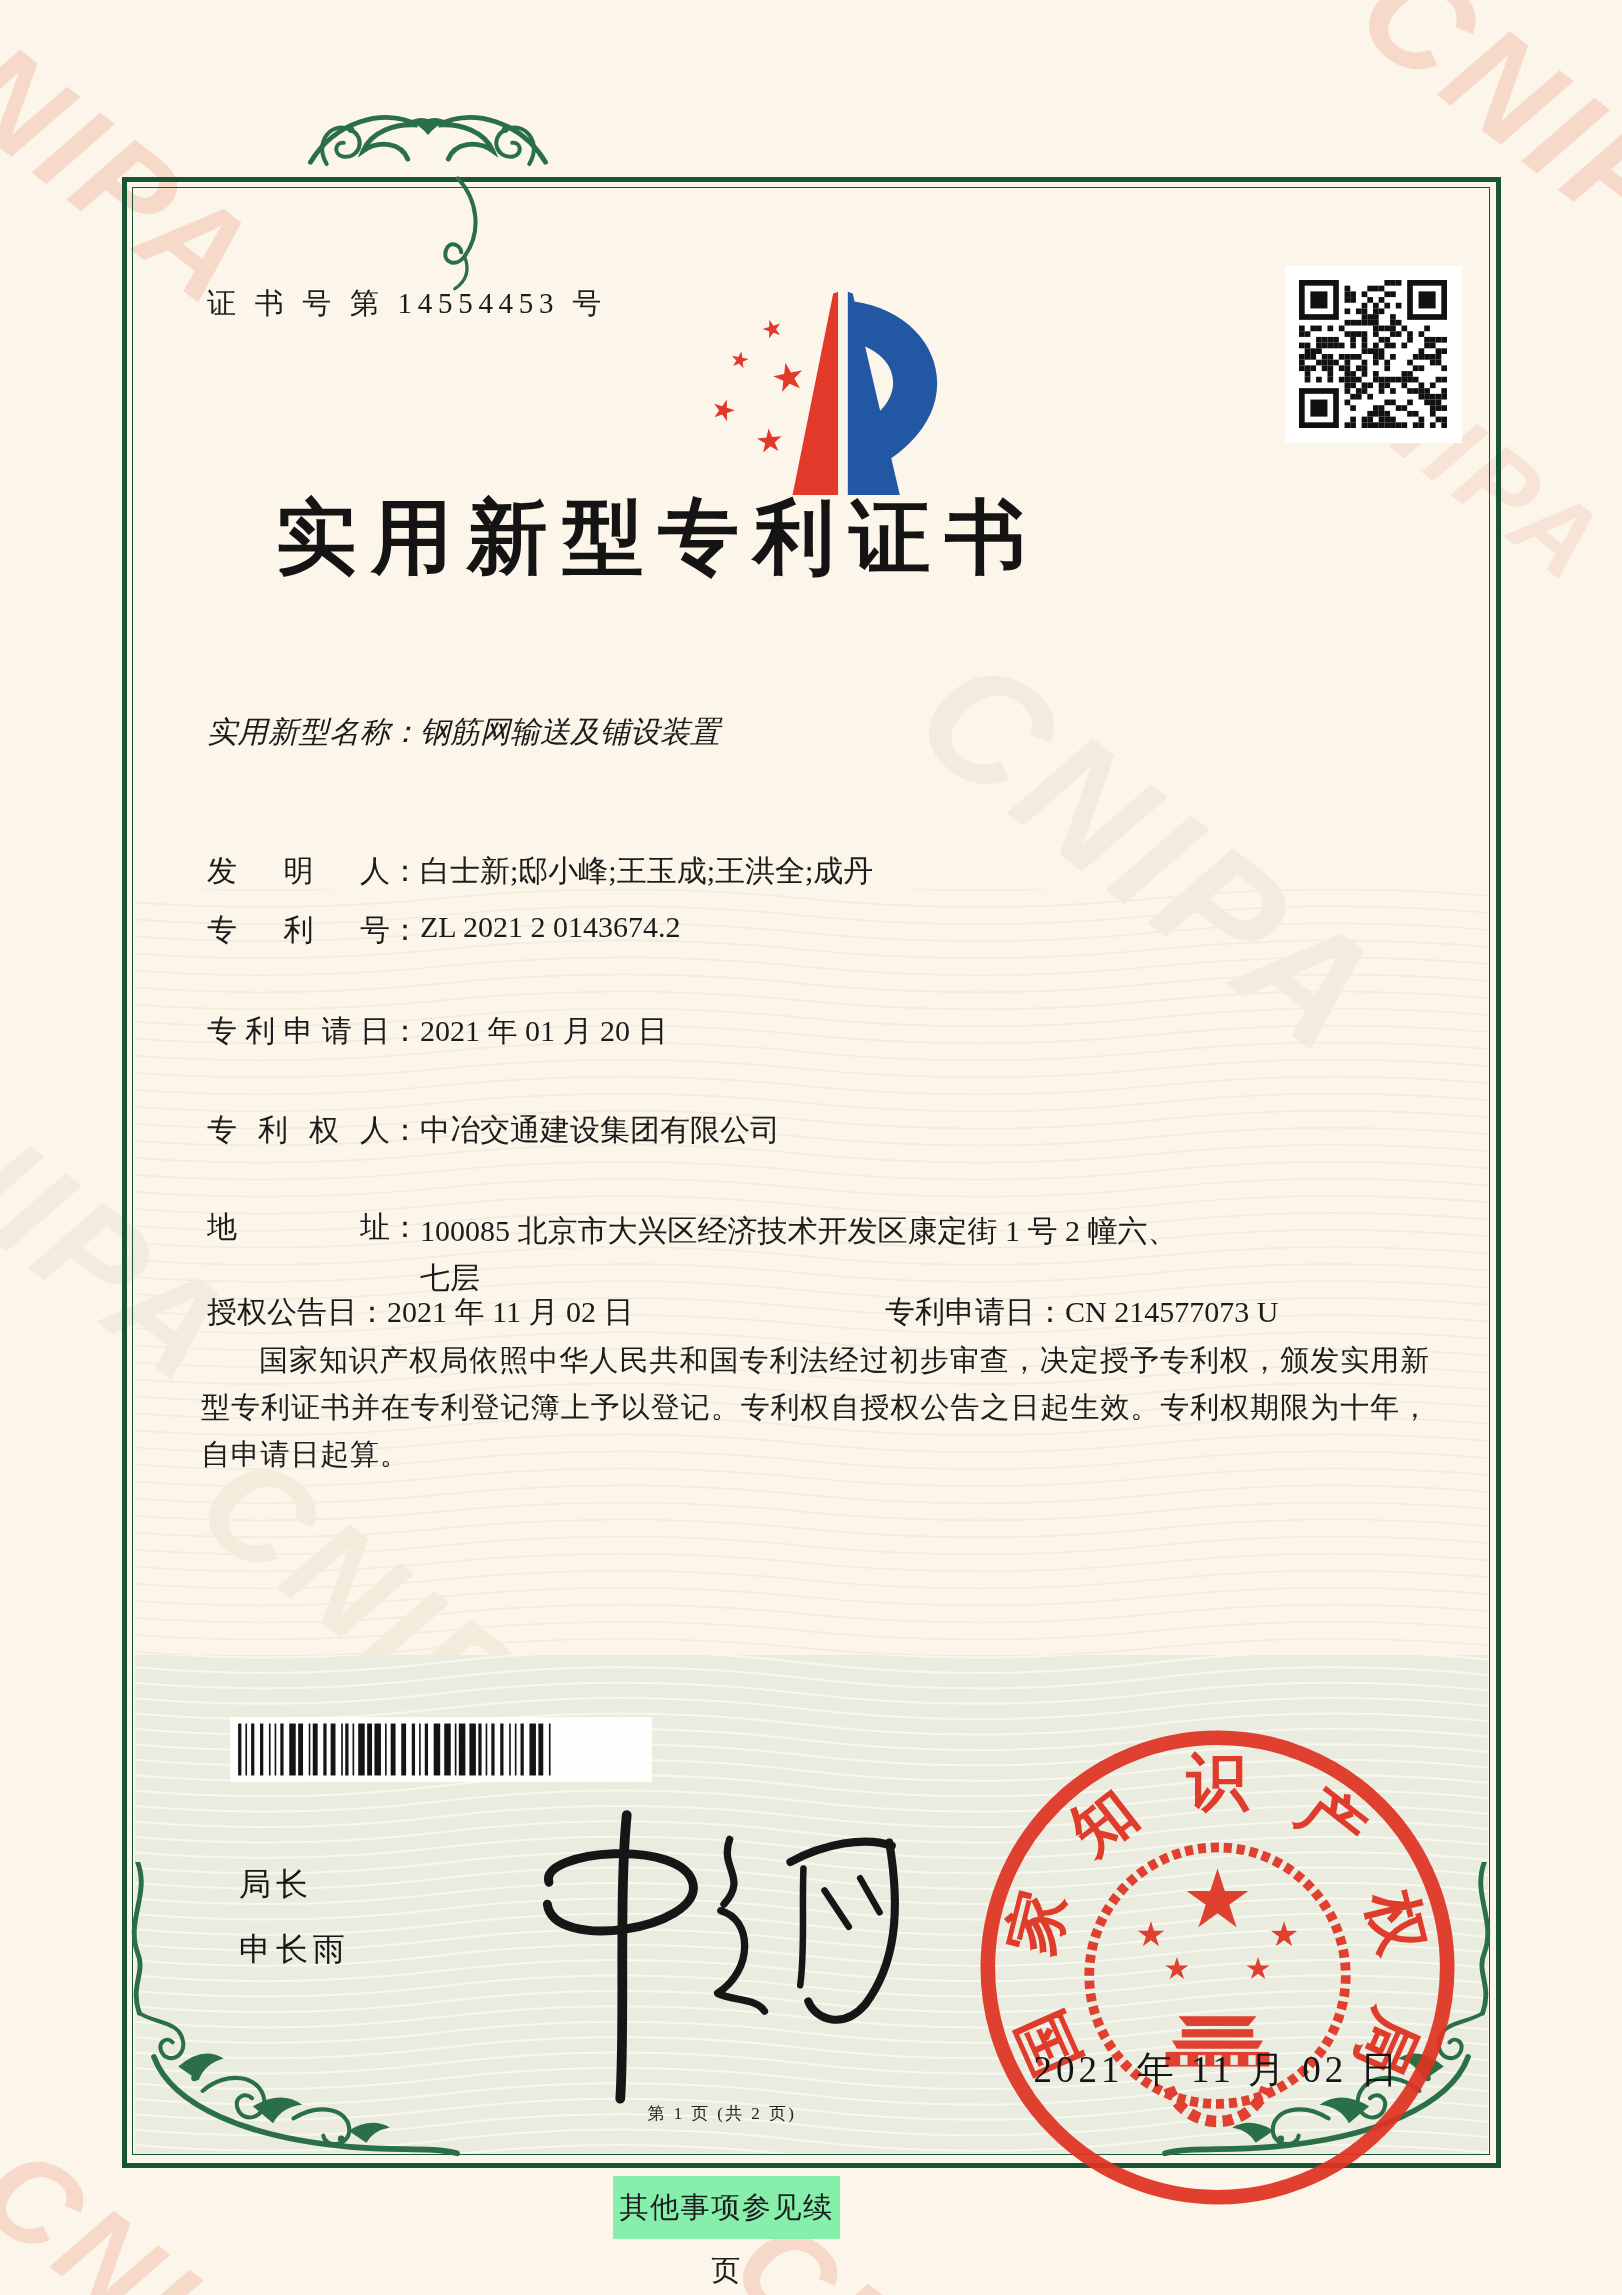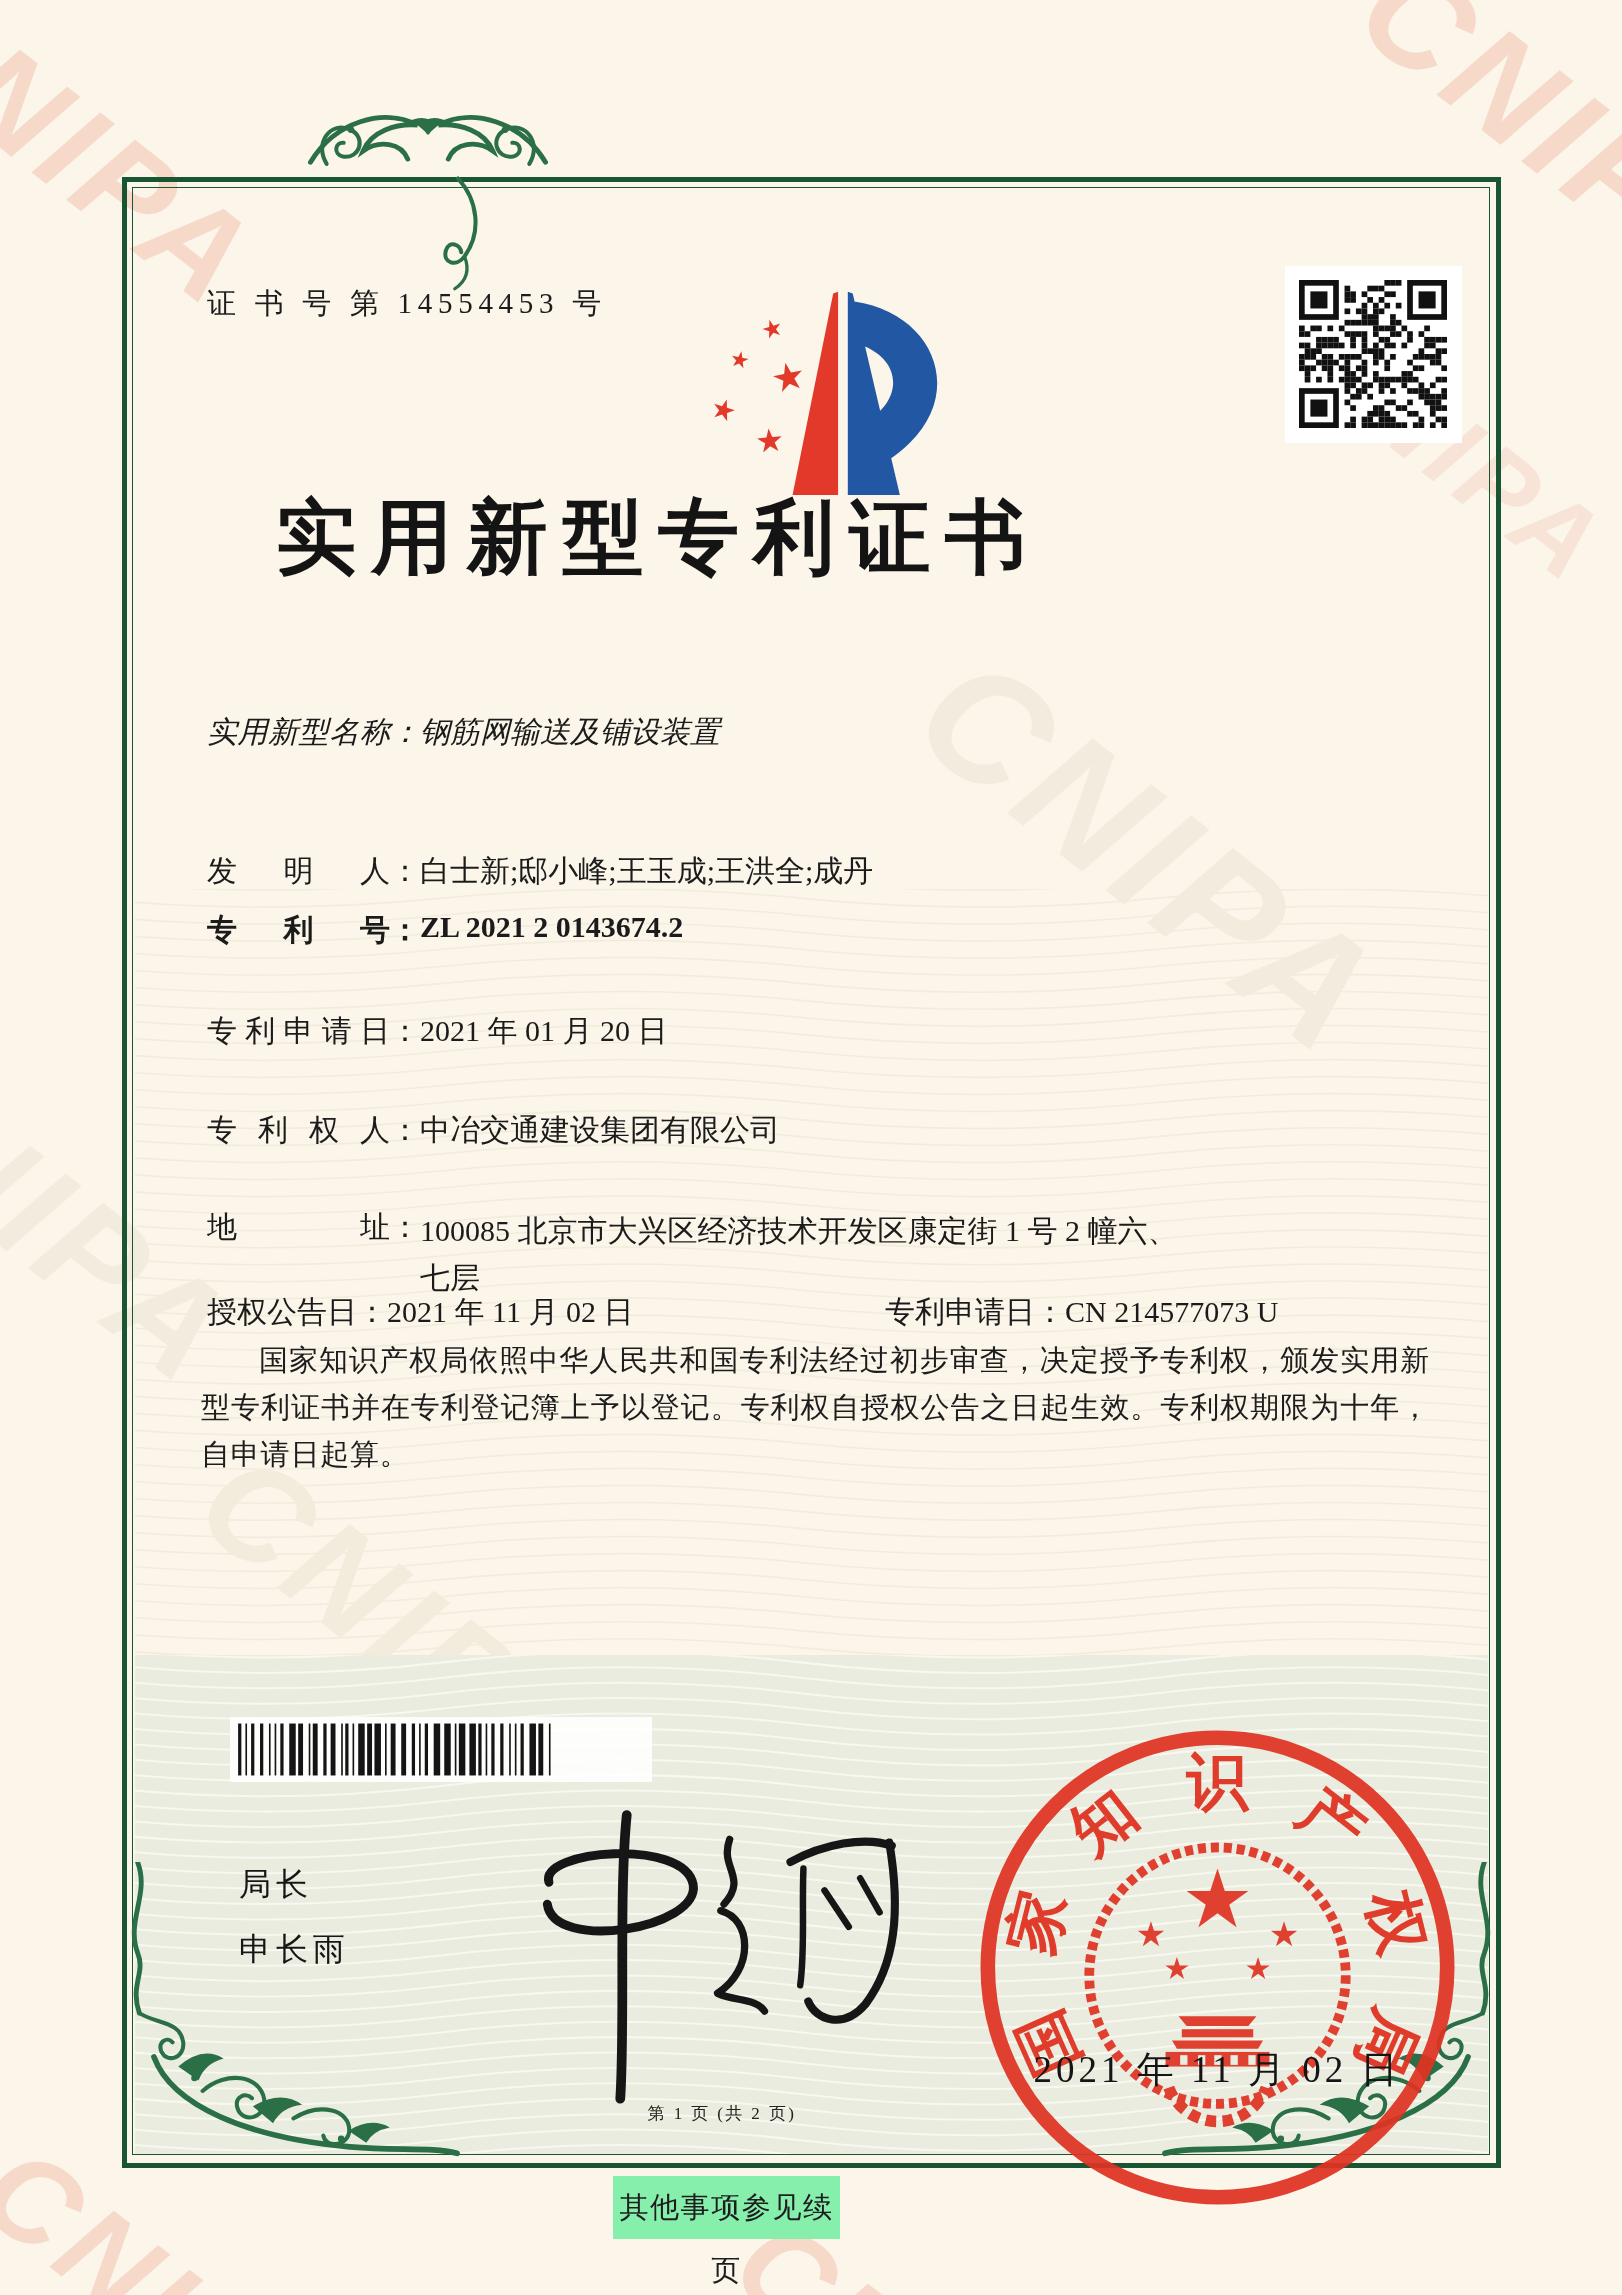--- a/index.html
+++ b/index.html
@@ -499,21 +499,21 @@
 </div>
 
 <div class="abs title">实用新型专利证书</div>
 
 <div class="row" style="top:712px;font-style:italic;">
   <span class="lbl">实用新型名称</span><span class="colon">：</span><span class="val">钢筋网输送及铺设装置</span>
 </div>
 <div class="row" style="top:851px;">
   <span class="lbl">发明人</span><span class="colon">：</span><span class="val">白士新;邸小峰;王玉成;王洪全;成丹</span>
 </div>
-<div class="row" style="top:910px;font-weight:bold;">
+<div class="row" style="top:910px;">
   <span class="lbl">专利号</span><span class="colon">：</span><span class="val">ZL 2021 2 0143674.2</span>
 </div>
 <div class="row" style="top:1011px;">
   <span class="lbl">专利申请日</span><span class="colon">：</span><span class="val">2021 年 01 月 20 日</span>
 </div>
 <div class="row" style="top:1110px;">
   <span class="lbl">专利权人</span><span class="colon">：</span><span class="val">中冶交通建设集团有限公司</span>
 </div>
 <div class="row wrap" style="top:1207px;">
   <span class="lbl">地址</span><span class="colon">：</span><span class="val">100085 北京市大兴区经济技术开发区康定街 1 号 2 幢六、七层</span>

